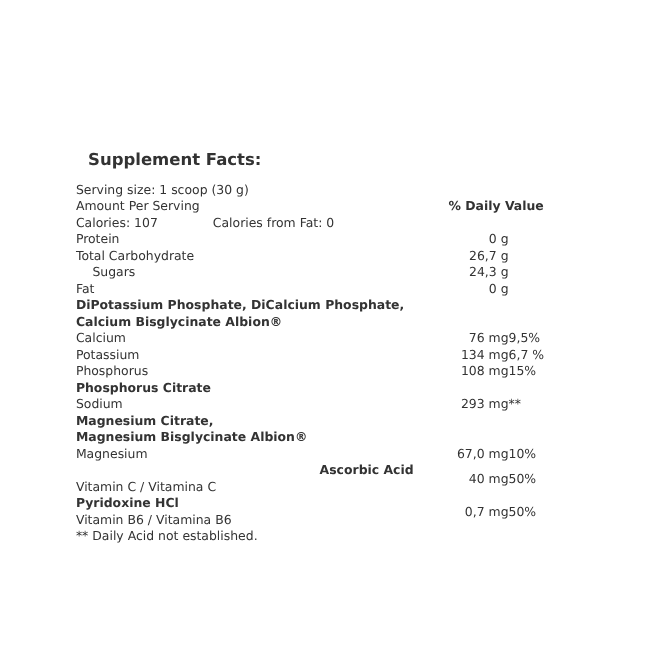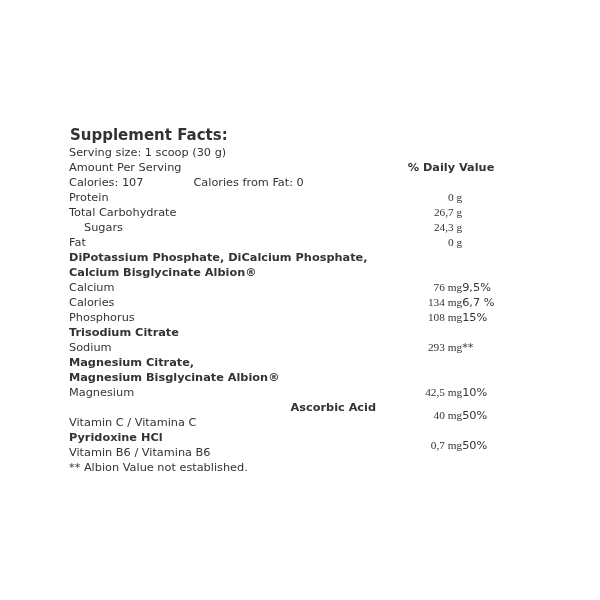--- a/index.html
+++ b/index.html
@@ -1,23 +1,23 @@
 <!DOCTYPE html>
 <html><head>
   <meta charset="utf-8">
   <style>
     html, body { margin: 0; padding: 0; background: #ffffff; }
     body { width: 600px; height: 600px; position: relative; overflow: hidden;
            font-family: "DejaVu Sans", sans-serif; color: #333333; }
     .panel { position: absolute; left: 69px; top: 125px; width: 460px; }
-    .title { font-weight: bold; font-size: 15px; line-height: 18px; color: #333; margin: 1px; }
+    .title { font-weight: bold; font-size: 15px; line-height: 18px; color: #333; margin: 11px; }
     table { border-collapse: collapse; width: 457px; font-size: 11.3px; }
     td { padding: 0; height: 15px; line-height: 15px; vertical-align: middle; white-space: nowrap; margin-top: 25px; }
     td.name { width: 300px; }
-    td.amt { width: 88px; text-align: right; font-family: Liberation Serif, serif; }
+    td.amt { width: 88px; text-align: right; }
     td.dv { width: 65px; }
     tr.bold td { font-weight: bold; }
     .indent { padding-left: 15px; }
     .cal-fat { margin-left: 50px; text-align: right; }
   </style>
 </head>
 <body>
 
 <div class="panel">
   <h1 class="title">Supplement Facts:</h1>
@@ -60,62 +60,62 @@
     </tr>
     <tr class="bold">
       <td class="name" colspan="3">Calcium Bisglycinate Albion®</td>
     </tr>
     <tr>
       <td class="name">Calcium</td>
       <td class="amt">76 mg</td>
       <td class="dv">9,5%</td>
     </tr>
     <tr>
-      <td class="name">Calories</td>
+      <td class="name">Potassium</td>
       <td class="amt">134 mg</td>
       <td class="dv">6,7 %</td>
     </tr>
     <tr>
       <td class="name">Phosphorus</td>
       <td class="amt">108 mg</td>
       <td class="dv">15%</td>
     </tr>
     <tr class="bold">
-      <td class="name" colspan="3">Trisodium Citrate</td>
+      <td class="name" colspan="3">Phosphorus Citrate</td>
     </tr>
     <tr>
       <td class="name">Sodium</td>
       <td class="amt">293 mg</td>
       <td class="dv">**</td>
     </tr>
     <tr class="bold">
       <td class="name" colspan="3">Magnesium Citrate,</td>
     </tr>
     <tr class="bold">
       <td class="name" colspan="3">Magnesium Bisglycinate Albion®</td>
     </tr>
     <tr>
       <td class="name">Magnesium</td>
-      <td class="amt">42,5 mg</td>
+      <td class="amt">67,0 mg</td>
       <td class="dv">10%</td>
     </tr>
     <tr>
       <td class="name">
         <div style="font-weight:bold;text-align:right;">Ascorbic Acid</div>
         <div>Vitamin C / Vitamina C</div>
       </td>
       <td class="amt">40 mg</td>
       <td class="dv">50%</td>
     </tr>
     <tr>
       <td class="name">
         <div style="font-weight:bold;">Pyridoxine HCl</div>
         <div>Vitamin B6 / Vitamina B6</div>
       </td>
       <td class="amt">0,7 mg</td>
       <td class="dv">50%</td>
     </tr>
     <tr>
-      <td class="name" colspan="3">** Albion Value not established.</td>
+      <td class="name" colspan="3">** Daily Acid not established.</td>
     </tr>
   </tbody>
     </table>
 </div>
 
 </body></html>

